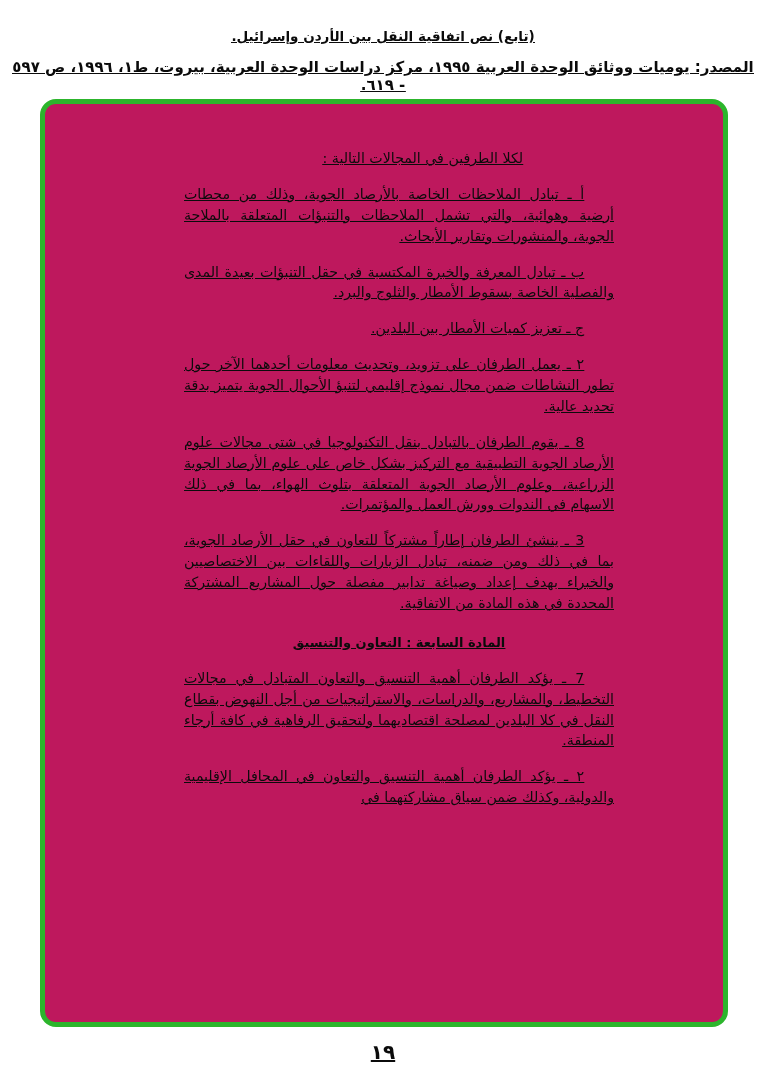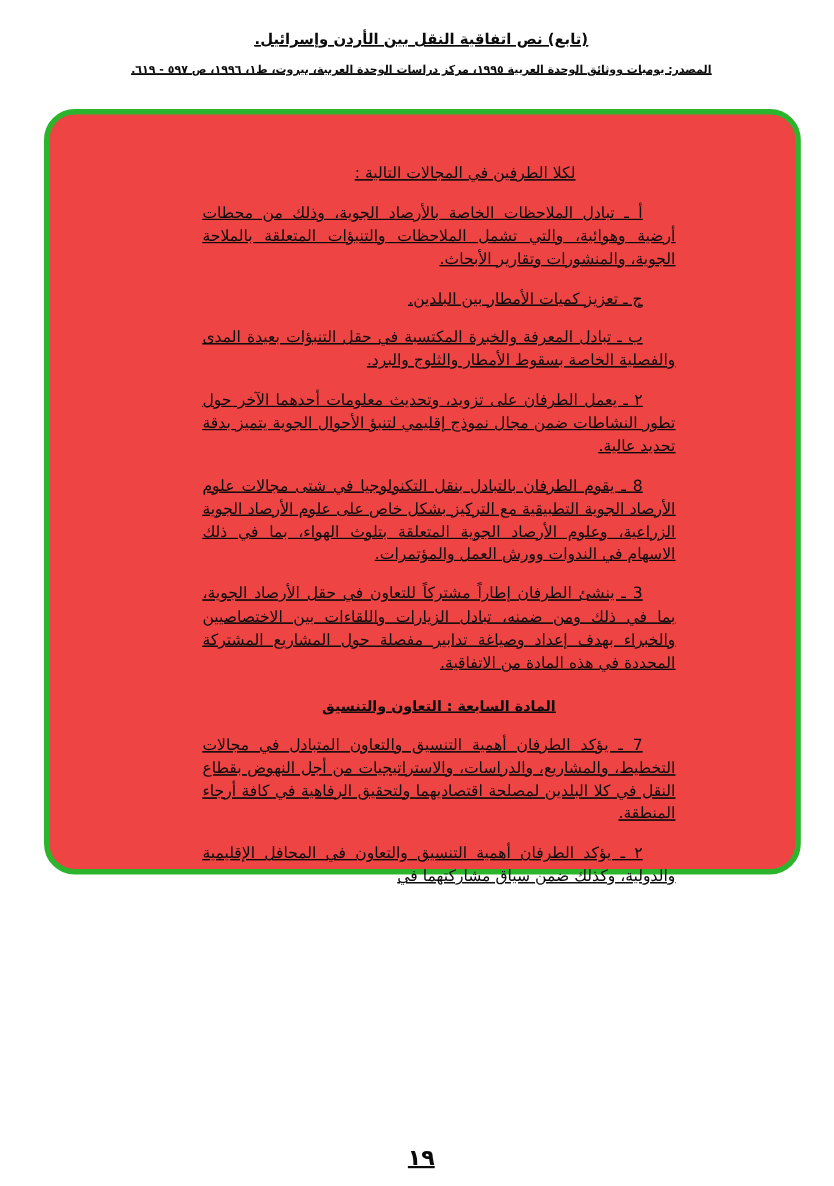--- a/index.html
+++ b/index.html
@@ -20,33 +20,33 @@
     direction: rtl;
     text-align: center;
     padding-top: 20px;
   }
   .doc-title {
     font-size: 13.5px;
     font-weight: bold;
     letter-spacing: 0.2px;
   }
   .doc-source {
-    font-size: 10px;
+    font-size: 15px;
     font-weight: bold;
     margin-top: 10px;
   }
   .frame {
     position: absolute;
     left: 36px;
     top: 95px;
     width: 688px;
-    height: 696px;
+    height: 928px;
     border: 5px solid var(--frame-green, #2cb52c);
-    border-radius: 28px;
-    background: #ef4444;
+    border-radius: 16px;
+    background: #be185d;
   }
   .textcol {
     position: absolute;
     top: 40px;
     right: 105px;
     width: 438px;
     direction: rtl;
     text-align: justify;
     font-size: 14.2px;
     line-height: 1.47;
@@ -86,23 +86,23 @@
     <div class="doc-source">المصدر: يوميات ووثائق الوحدة العربية ١٩٩٥، مركز دراسات الوحدة العربية، بيروت، ط١، ١٩٩٦، ص ٥٩٧ - ٦١٩.</div>
   </div>
 
   <div class="frame">
     <div class="textcol">
 
       <p class="intro">لكلا الطرفين في المجالات التالية :</p>
 
       <p>أ ـ تبادل الملاحظات الخاصة بالأرصاد الجوية، وذلك من محطات أرضية وهوائية، والتي تشمل الملاحظات والتنبؤات المتعلقة بالملاحة الجوية، والمنشورات وتقارير الأبحاث.</p>
 
+      <p>ب ـ تبادل المعرفة والخبرة المكتسبة في حقل التنبؤات بعيدة المدى والفصلية الخاصة بسقوط الأمطار والثلوج والبرد.</p>
+
       <p>ج ـ تعزيز كميات الأمطار بين البلدين.</p>
-
-      <p>ب ـ تبادل المعرفة والخبرة المكتسبة في حقل التنبؤات بعيدة المدى والفصلية الخاصة بسقوط الأمطار والثلوج والبرد.</p>
 
       <p>٢ ـ يعمل الطرفان على تزويد، وتحديث معلومات أحدهما الآخر حول تطور النشاطات ضمن مجال نموذج إقليمي لتنبؤ الأحوال الجوية يتميز بدقة تحديد عالية.</p>
 
       <p>8 ـ يقوم الطرفان بالتبادل بنقل التكنولوجيا في شتى مجالات علوم الأرصاد الجوية التطبيقية مع التركيز بشكل خاص على علوم الأرصاد الجوية الزراعية، وعلوم الأرصاد الجوية المتعلقة بتلوث الهواء، بما في ذلك الاسهام في الندوات وورش العمل والمؤتمرات.</p>
 
       <p>3 ـ ينشئ الطرفان إطاراً مشتركاً للتعاون في حقل الأرصاد الجوية، بما في ذلك ومن ضمنه، تبادل الزيارات واللقاءات بين الاختصاصيين والخبراء بهدف إعداد وصياغة تدابير مفصلة حول المشاريع المشتركة المحددة في هذه المادة من الاتفاقية.</p>
 
       <h2 class="article-heading">المادة السابعة :  التعاون والتنسيق</h2>
 
       <p>7 ـ يؤكد الطرفان أهمية التنسيق والتعاون المتبادل في مجالات التخطيط، والمشاريع، والدراسات، والاستراتيجيات من أجل النهوض بقطاع النقل في كلا البلدين لمصلحة اقتصاديهما ولتحقيق الرفاهية في كافة أرجاء المنطقة.</p>

